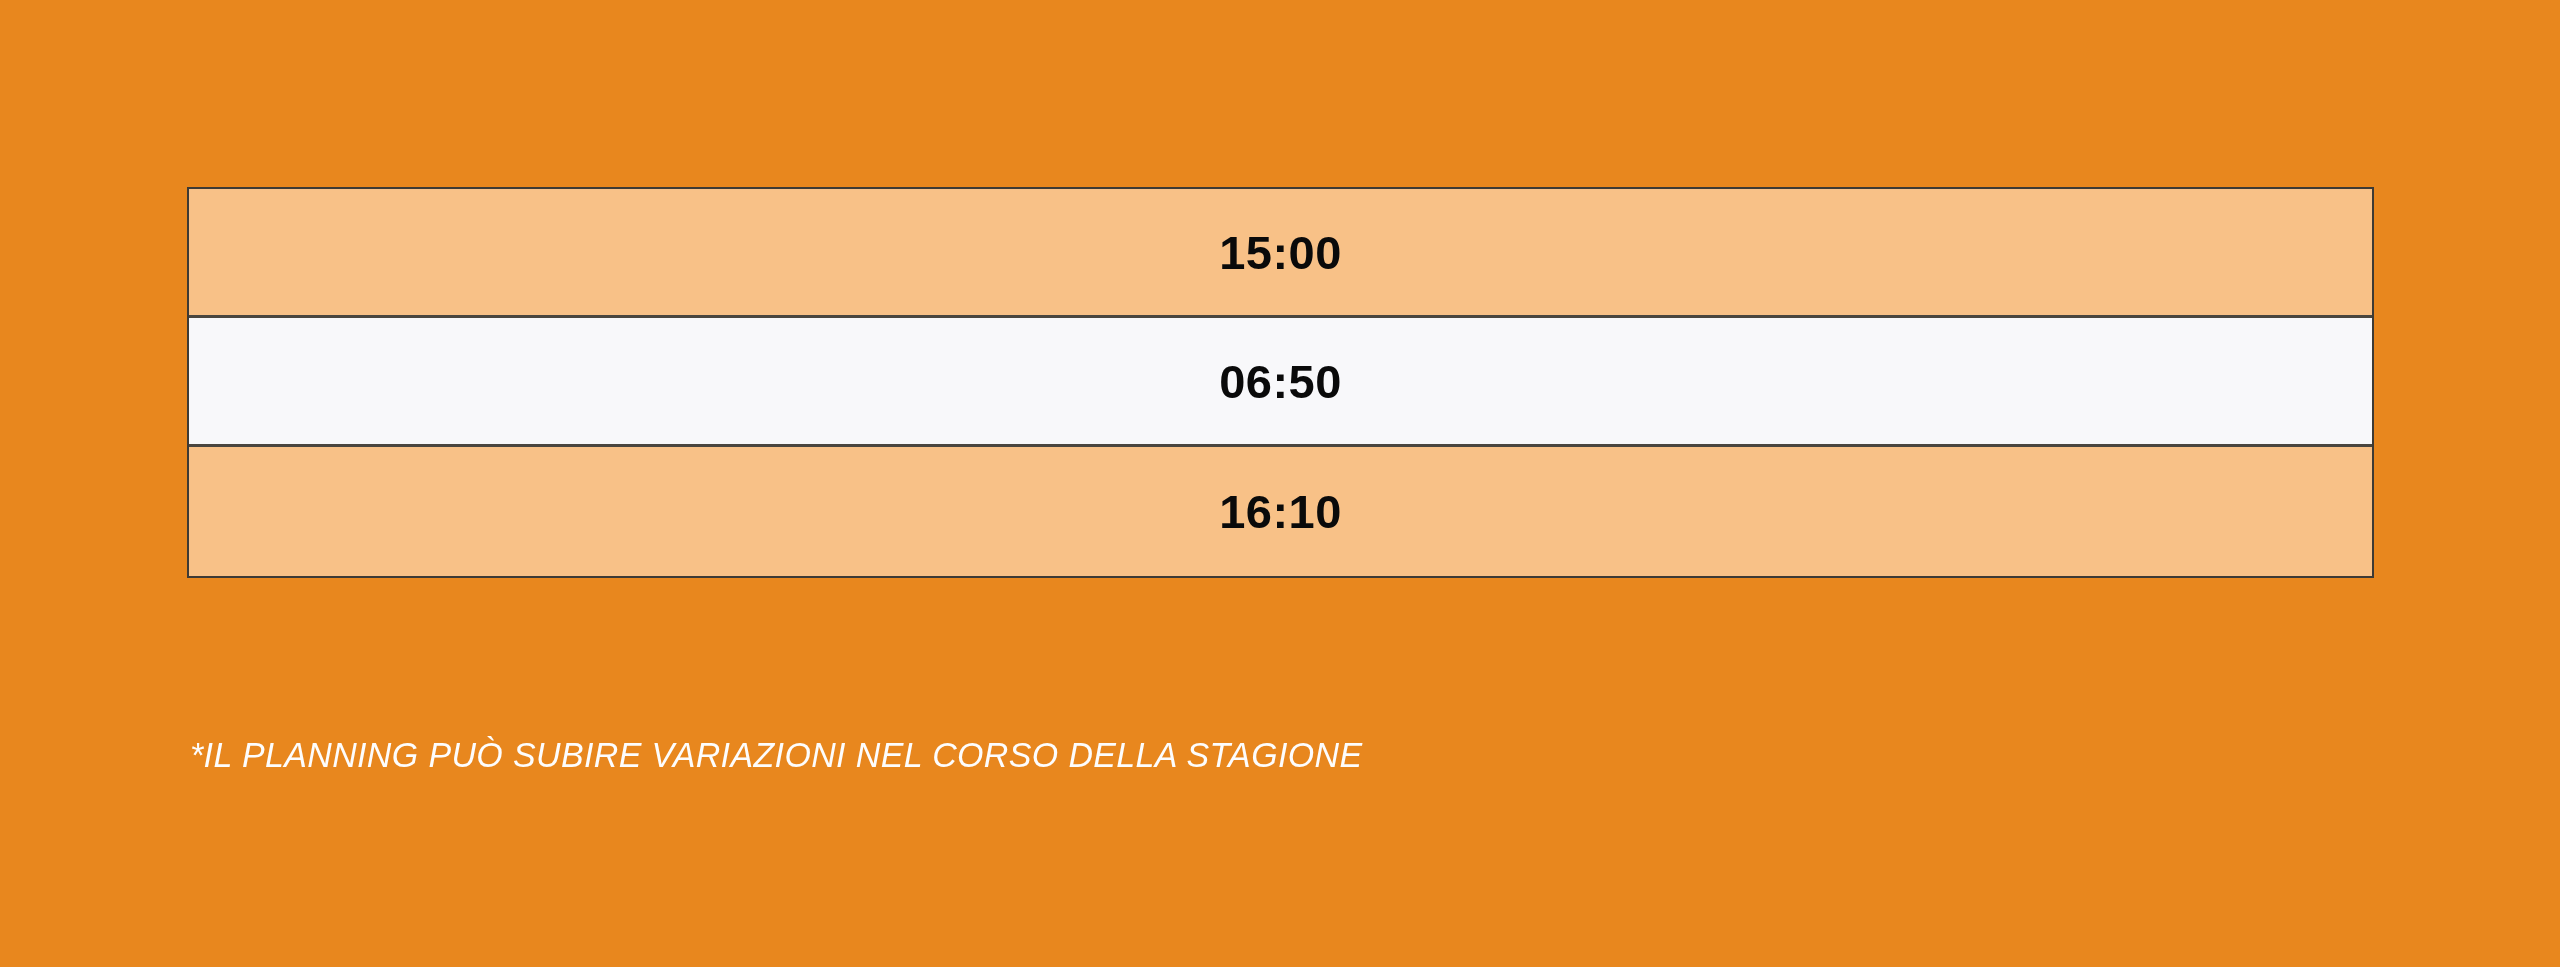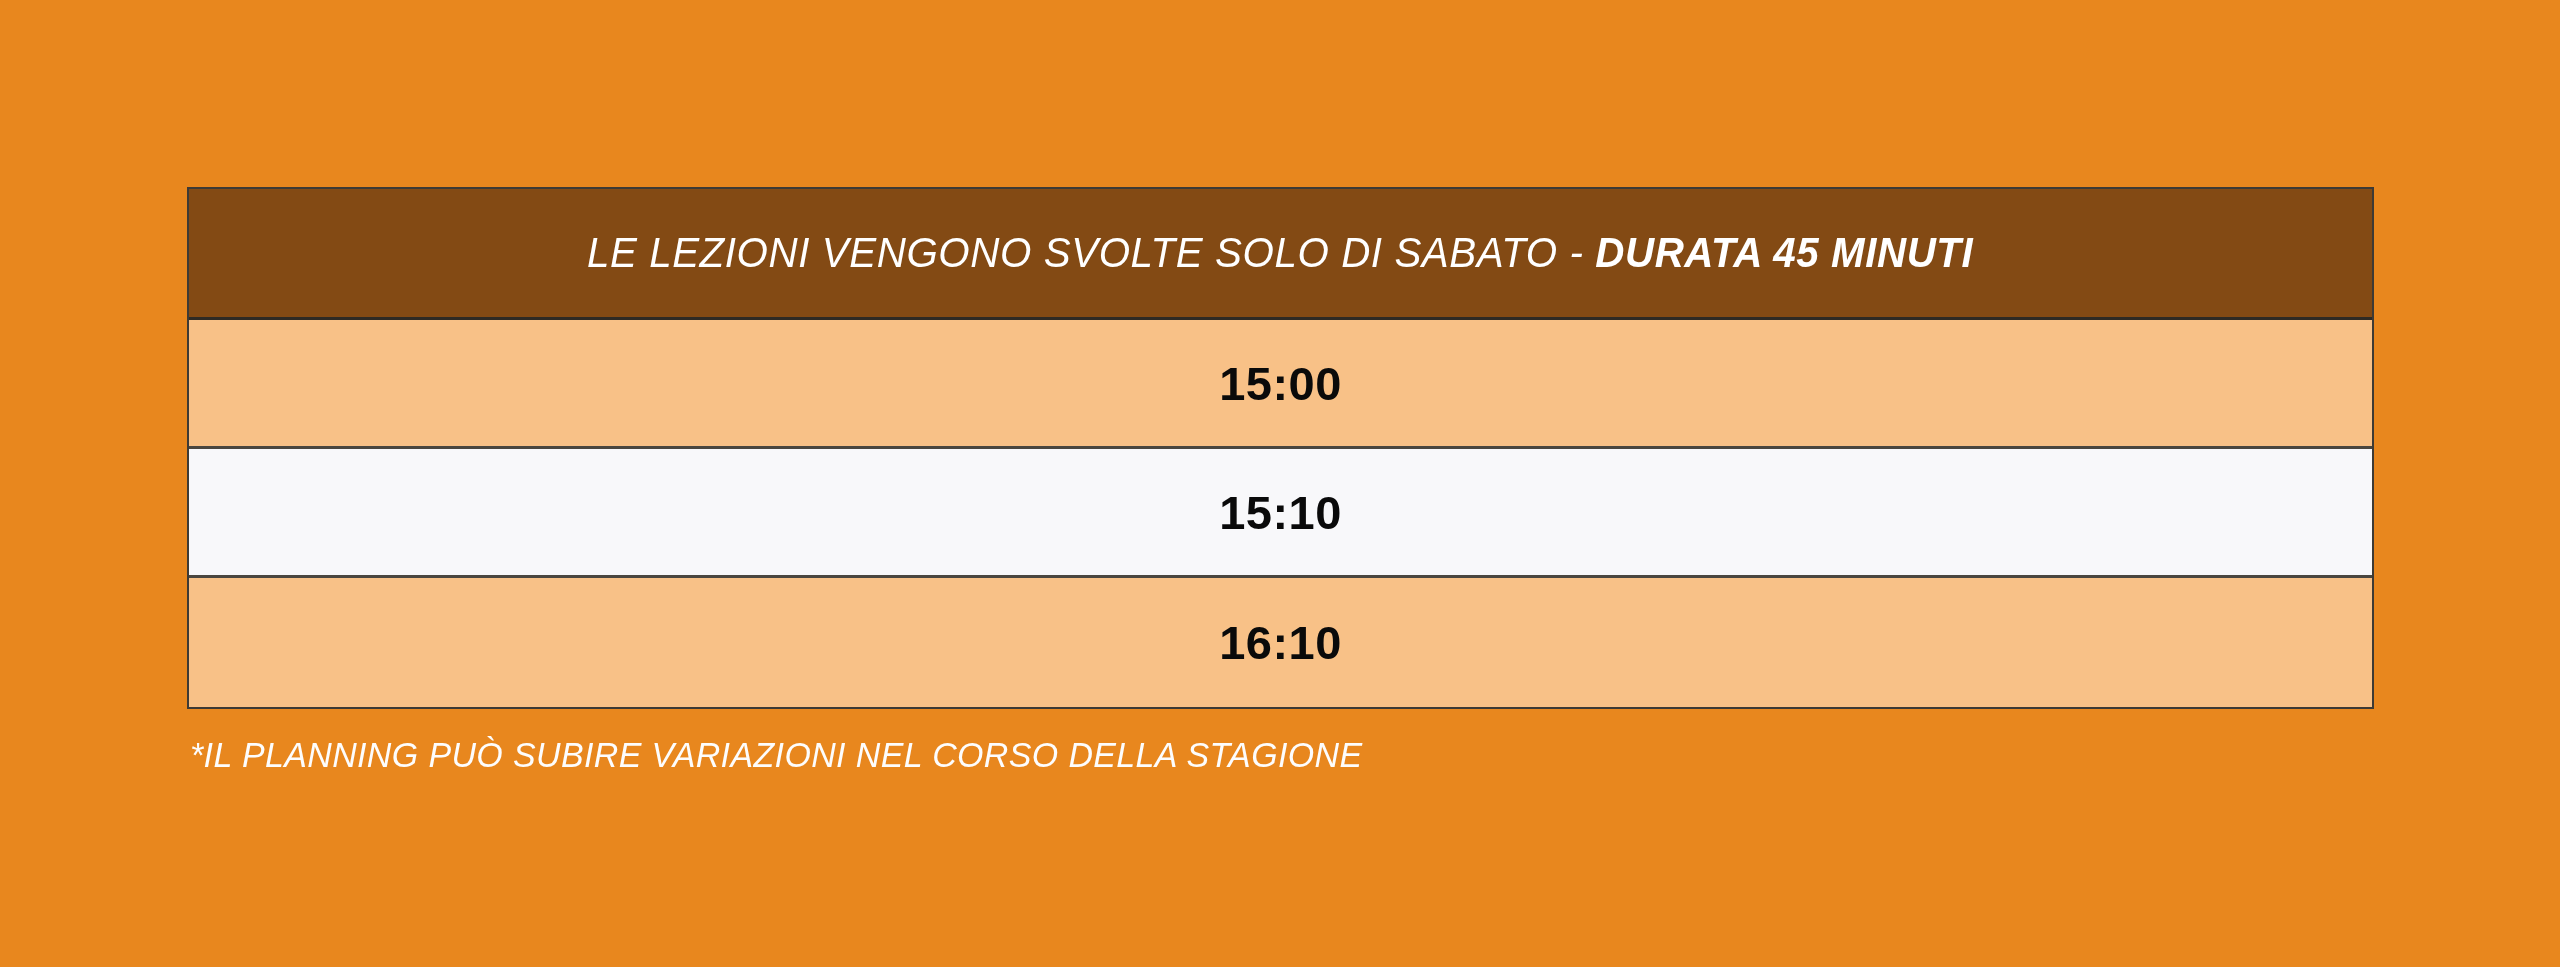--- a/index.html
+++ b/index.html
@@ -111,30 +111,27 @@
     transform-origin: left center;
   }
 </style>
 </head>
 <body>
 
 <div id="stage">
 
   <div class="schedule-table">
 
-    <div class="schedule-row row-header">
-      <div class="header-text"><span>LE LEZIONI VENGONO SVOLTE SOLO DI SABATO - </span><span class="strong">DURATA 45 MINUTI</span></div>
-    </div>
 
     <div class="schedule-row row-time row-peach">
       <div class="time-text">15:00</div>
     </div>
 
     <div class="schedule-row row-time row-white">
-      <div class="time-text">15:10</div>
+      <div class="time-text">06:50</div>
     </div>
 
     <div class="schedule-row row-time row-peach">
       <div class="time-text">16:10</div>
     </div>
 
   </div>
 
   <div class="footnote">*IL PLANNING PUÒ SUBIRE VARIAZIONI NEL CORSO DELLA STAGIONE</div>
 

